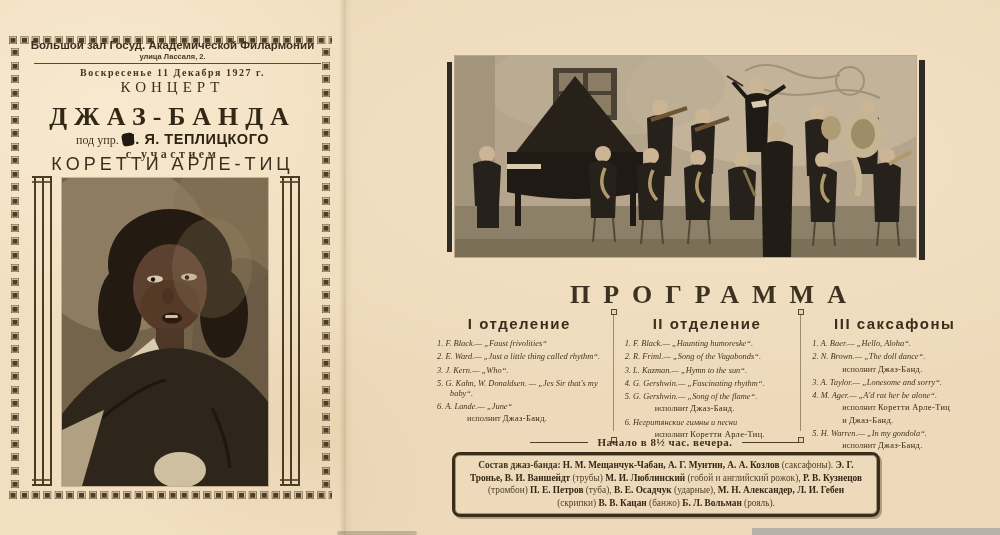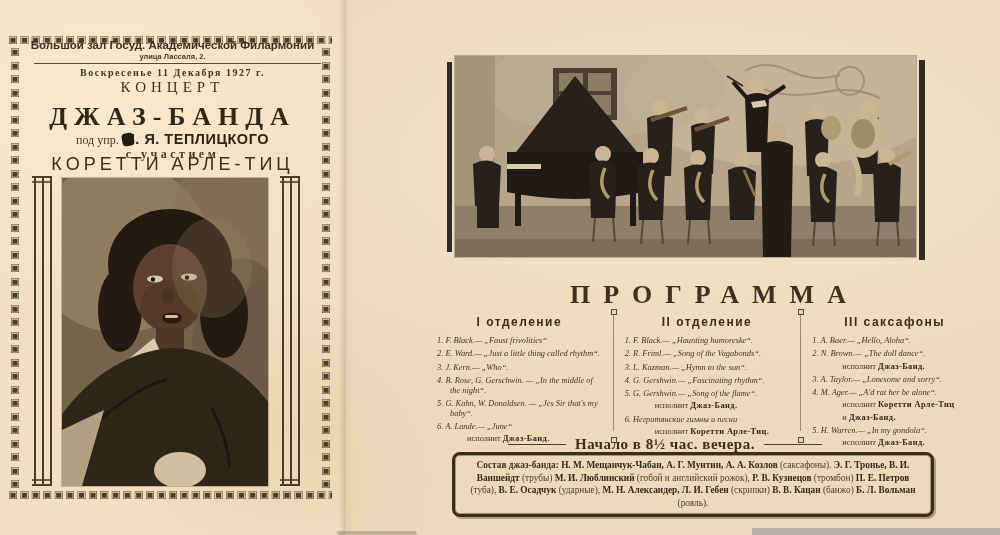--- a/index.html
+++ b/index.html
@@ -58,38 +58,38 @@
   .flank-l{left:447px;top:62px;width:5px;height:190px;}
   .flank-r{left:919px;top:60px;width:6px;height:200px;}
   .bandphoto{position:absolute;left:455px;top:56px;width:461px;height:201px;
      box-shadow:0 0 0 1px rgba(60,45,25,.3);}
 
   .ptitle{position:absolute;top:280px;left:430px;width:556px;text-align:center;
      font-weight:bold;font-size:26px;letter-spacing:13px;color:#3d3222;text-indent:13px;}
 
   .pcols{position:absolute;top:315px;left:437px;width:540px;display:flex;gap:9px;}
   .pcol{flex:1;min-width:0;}
-  .phead{font-family:"Liberation Sans",sans-serif;font-weight:bold;font-size:12px;
+  .phead{font-family:"Liberation Sans",sans-serif;font-weight:bold;font-size:15px;
      letter-spacing:1.5px;text-align:center;color:#3a2d1c;margin:0 0 7px 0;}
   .pitem{font-size:8.4px;line-height:9.8px;color:#44341f;margin:0 0 3.5px 0;
      padding-left:13px;text-indent:-13px;font-style:italic;}
   .perf{font-size:8.4px;line-height:9.8px;color:#44341f;margin:-1px 0 3.5px 0;padding-left:30px;}
-  .perf b{font-weight:bold;letter-spacing:.4px;color:#332716;}
+  .perf b{font-weight:normal;letter-spacing:.4px;color:#332716;}
   .divider{width:5px;position:relative;height:118px;flex:0 0 5px;margin-top:-2px;
      background:linear-gradient(rgba(90,73,48,.55),rgba(90,73,48,.55)) center/1px 100% no-repeat;}
   .divider::before,.divider::after{content:"";position:absolute;left:0;width:4px;height:4px;
      border:1px solid #5a4930;background:#e7d3b2;}
   .divider::before{top:-4px;} .divider::after{bottom:-12px;}
 
   .startline{position:absolute;top:436px;left:430px;width:470px;display:flex;
      align-items:center;justify-content:center;gap:9px;}
   .dash{width:58px;height:1px;background:#4e3d27;}
-  .starttext{font-weight:bold;font-size:15px;letter-spacing:.5px;color:#3c2f1d;}
-
-  .lineupbox{position:absolute;left:452px;top:452px;width:482px;box-sizing:border-box;
+  .starttext{font-weight:bold;font-size:11px;letter-spacing:.5px;color:#3c2f1d;}
+
+  .lineupbox{position:absolute;left:452px;top:452px;width:428px;box-sizing:border-box;
      border:3px solid #3a2d1a;border-radius:8px;padding:4px 14px 5px;
      box-shadow:inset 0 0 0 1px rgba(58,45,26,.4), 2px 2px 0 rgba(58,45,26,.35);
      text-align:center;font-size:9.3px;line-height:12.5px;color:#40311d;}
   .lineupbox .lbl{font-weight:bold;}
   .lineupbox .mname{font-weight:bold;color:#332716;}
   .lineupbox .minstr{color:#4d3d28;}
 
   .fold{position:absolute;left:339px;top:0;width:14px;height:535px;
      background:linear-gradient(90deg,transparent,rgba(95,75,45,.18) 45%,rgba(95,75,45,.05) 55%,transparent);}
   .edge-br{position:absolute;left:752px;top:528px;width:248px;height:7px;background:#b6b1a8;}
@@ -243,21 +243,20 @@
   </svg>
 
   <div class="ptitle" data-interactable="false">ПРОГРАММА</div>
 
   <div class="pcols" data-interactable="false">
       <div class="pcol" data-interactable="false">
         <div class="phead" data-interactable="false">I отделение</div>
         <div class="pitem" data-interactable="false">1. F. Black.— „Faust frivolities“</div>
         <div class="pitem" data-interactable="false">2. E. Ward.— „Just a little thing called rhythm“.</div>
         <div class="pitem" data-interactable="false">3. J. Kern.— „Who“.</div>
-        <div class="pitem" data-interactable="false">4. B. Rose, G. Gerschwin. — „In the middle of the night“.</div>
         <div class="pitem" data-interactable="false">5. G. Kahn, W. Donaldsen. — „Jes Sir that's my baby“.</div>
         <div class="pitem" data-interactable="false">6. A. Lande.— „June“</div>
         <div class="perf" data-interactable="false"><span>исполнит </span><b>Джаз-Банд.</b></div>
       </div>
       <div class="divider" data-interactable="false"></div>
       <div class="pcol" data-interactable="false">
         <div class="phead" data-interactable="false">II отделение</div>
         <div class="pitem" data-interactable="false">1. F. Black.— „Haunting humoreske“.</div>
         <div class="pitem" data-interactable="false">2. R. Friml.— „Song of the Vagabonds“.</div>
         <div class="pitem" data-interactable="false">3. L. Kazman.— „Hymn to the sun“.</div>

